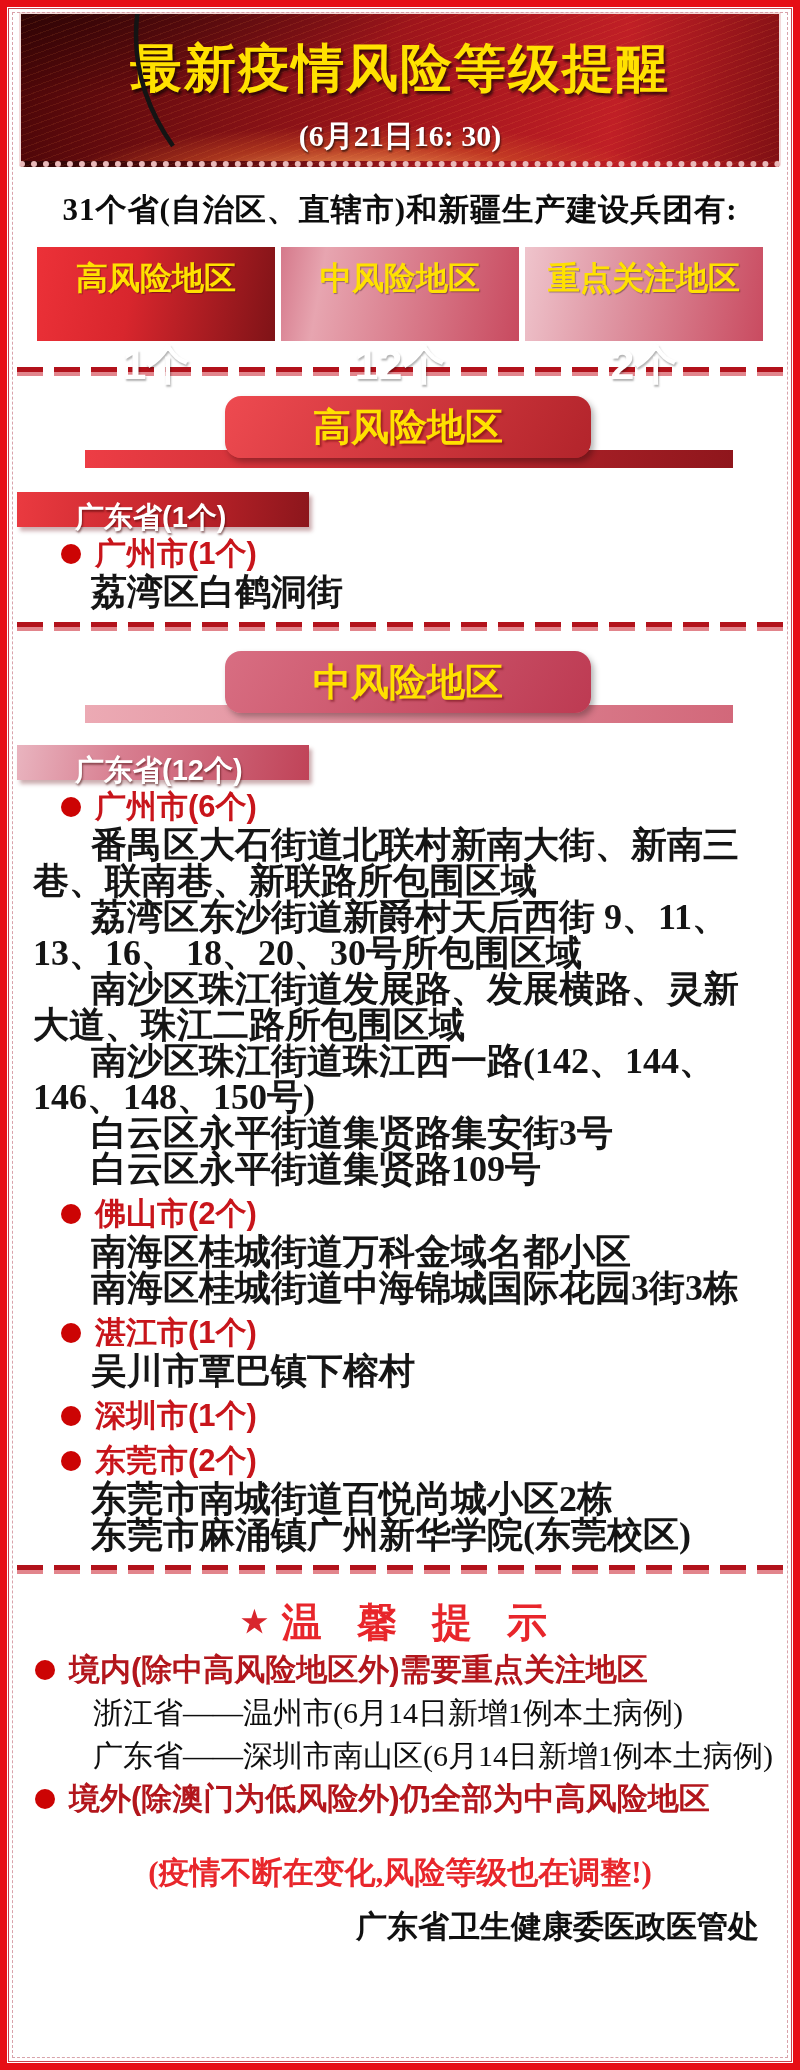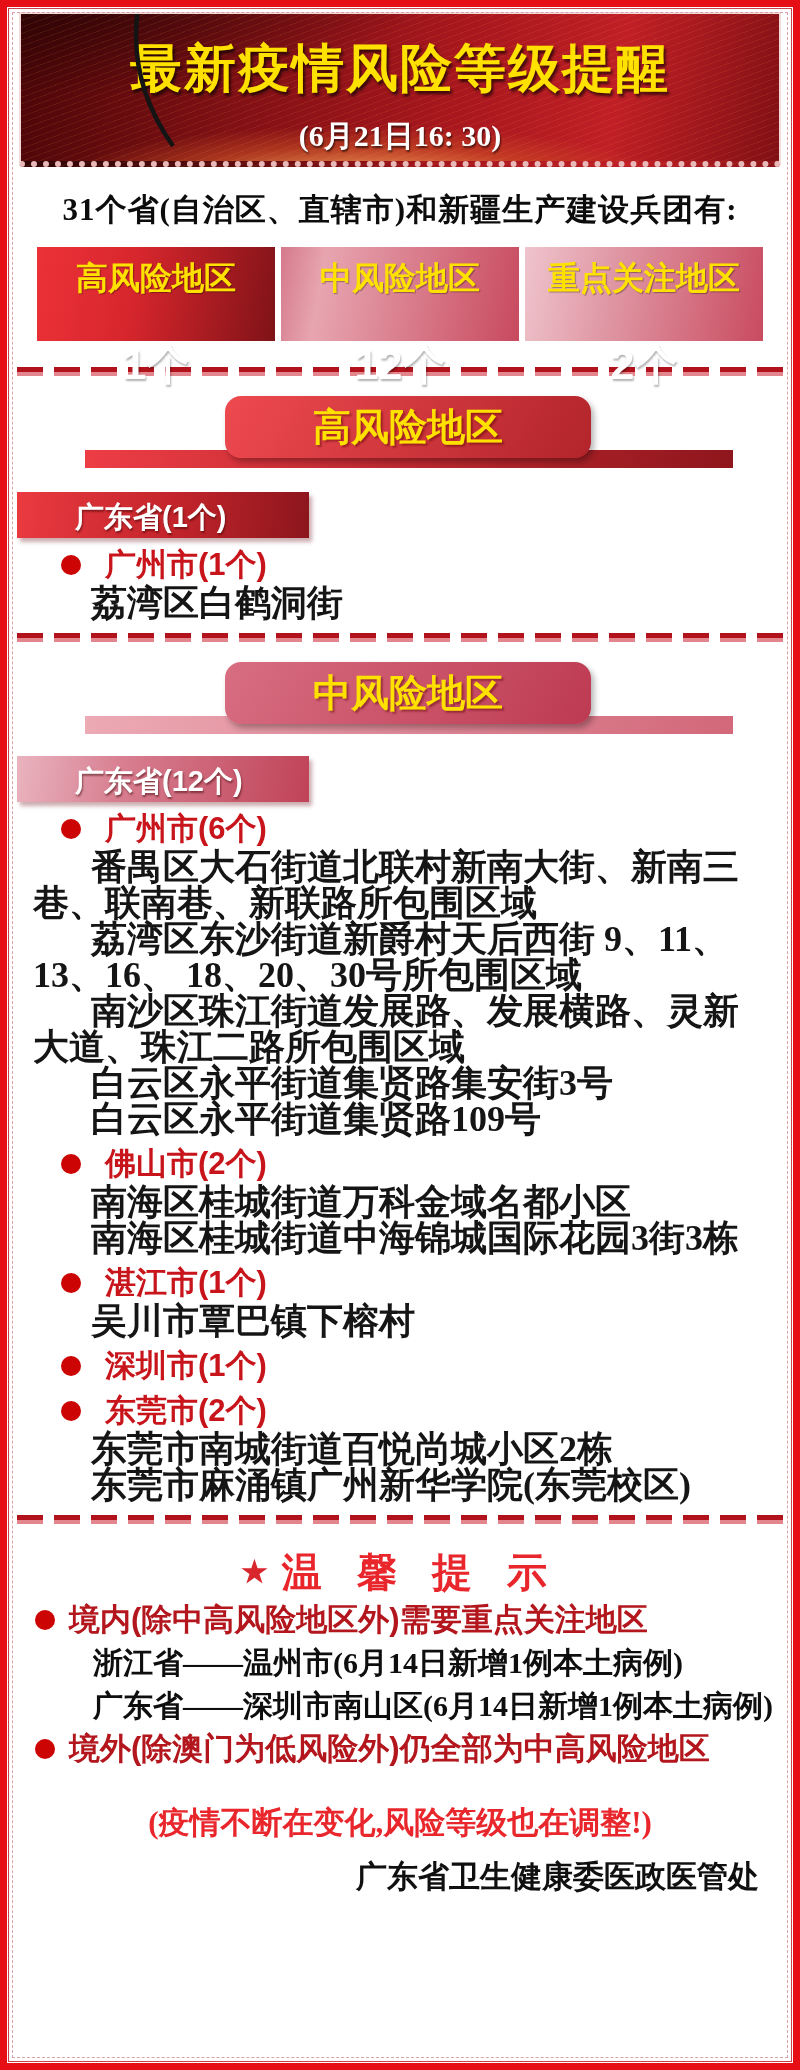--- a/index.html
+++ b/index.html
@@ -91,53 +91,53 @@
     box-shadow:3px 4px 6px rgba(0,0,0,.30);
   }
   .sec-banner.high{background:linear-gradient(120deg,#ee4a50,#b2242b);}
   .sec-underbar.high{background:linear-gradient(90deg,#ed3d45,#8f161c);}
   .sec-banner.mid{background:linear-gradient(120deg,#d86e82,#bd3a52);}
   .sec-underbar.mid{background:linear-gradient(90deg,#ecaab4,#d2687a);}
 
   
   .prov-bar{
     margin:16px 0 0 10px;
-    width:292px;height:46px;line-height:50px;
+    width:292px;height:35px;line-height:50px;
     box-sizing:border-box;padding-left:58px;
     font-size:29px;font-weight:bold;color:#fff;
     text-shadow:1px 2px 2px rgba(60,0,0,.5);
     box-shadow:3px 4px 4px rgba(110,20,28,.35);
   }
   .prov-bar.high{background:linear-gradient(95deg,#ea3a40 0%,#c2242b 55%,#8c161c 100%);margin-top:16px;}
   .prov-bar.mid{background:linear-gradient(100deg,#e9b4bf 0%,#d87f91 35%,#c04358 100%);margin-top:14px;}
 
   
   .list{margin:8px 24px 0 26px;}
-  .city{display:flex;align-items:center;gap:24px;margin:8px 0 2px 28px;
+  .city{display:flex;align-items:center;gap:14px;margin:8px 0 2px 28px;
         font-size:31px;font-weight:bold;color:#c8151b;line-height:37px;}
   .bullet{width:20px;height:20px;border-radius:50%;background:#cc0404;flex:0 0 auto;}
   .addr{
     margin:0;font-size:36px;line-height:36px;font-weight:600;color:#151515;
     font-family:"Liberation Serif",serif;
     text-indent:58px;
   }
 
   
   .tips-title{
     margin-top:24px;text-align:center;
     font-size:40px;font-weight:bold;color:#e8262b;
     letter-spacing:12px;line-height:48px;
   }
   .tips-star{font-size:30px;letter-spacing:0;margin-right:14px;vertical-align:4px;color:#d8262d;}
   .tip-row{display:flex;align-items:center;gap:14px;margin:5px 0 5px 28px;
            font-size:31px;font-weight:bold;color:#b3161c;line-height:38px;}
   .tip-row:first-of-type{margin-top:16px;}
   .tip-sub{
     margin:5px 0 5px 86px;
-    font-size:30px;line-height:38px;font-weight:bold;color:#0e0e0e;
+    font-size:30px;line-height:38px;font-weight:normal;color:#0e0e0e;
     font-family:"Liberation Serif",serif;
   }
   .note{
     margin-top:36px;text-align:center;
     font-size:31px;font-weight:bold;color:#e8262b;
     font-family:"Liberation Serif",serif;line-height:38px;
   }
   .signature{
     margin-top:16px;text-align:right;padding-right:34px;
     font-size:31px;font-weight:600;color:#101010;
@@ -203,20 +203,21 @@
   <div class="prov-bar mid">广东省(12个)</div>
 
   <div class="list">
     <div class="city">
       <span class="bullet"></span>
       <span>广州市(6个)</span>
     </div>
     <p class="addr">番禺区大石街道北联村新南大街、新南三巷、联南巷、新联路所包围区域</p>
     <p class="addr">荔湾区东沙街道新爵村天后西街 9、11、13、16、 18、20、30号所包围区域</p>
     <p class="addr">南沙区珠江街道发展路、发展横路、灵新大道、珠江二路所包围区域</p>
+    <p class="addr">南沙区珠江街道珠江西一路(142、144、146、148、150号)</p>
     <p class="addr">白云区永平街道集贤路集安街3号</p>
     <p class="addr">白云区永平街道集贤路109号</p>
 
     <div class="city">
       <span class="bullet"></span>
       <span>佛山市(2个)</span>
     </div>
     <p class="addr">南海区桂城街道万科金域名都小区</p>
     <p class="addr">南海区桂城街道中海锦城国际花园3街3栋</p>
 

